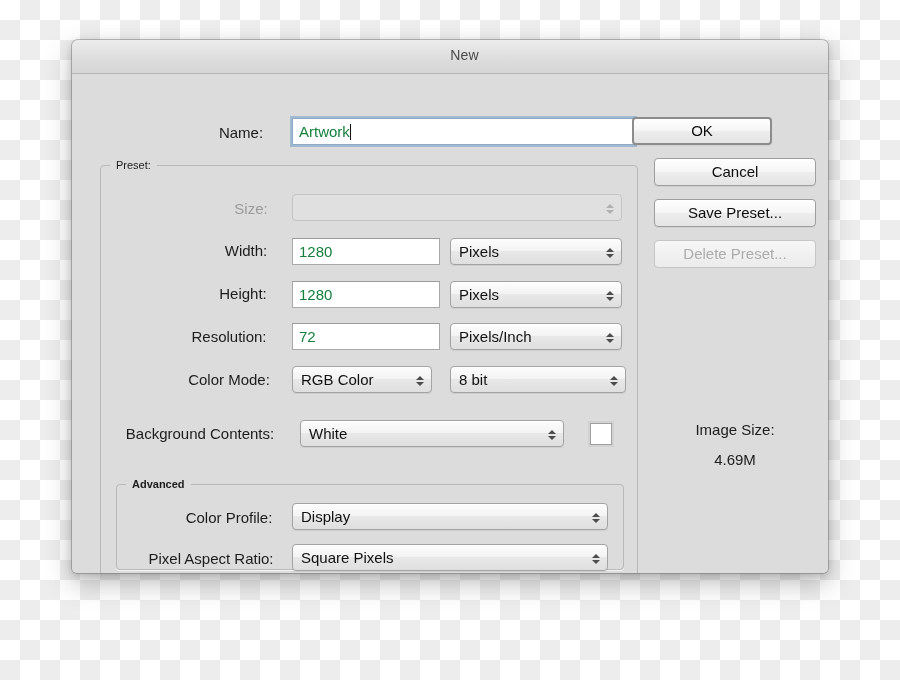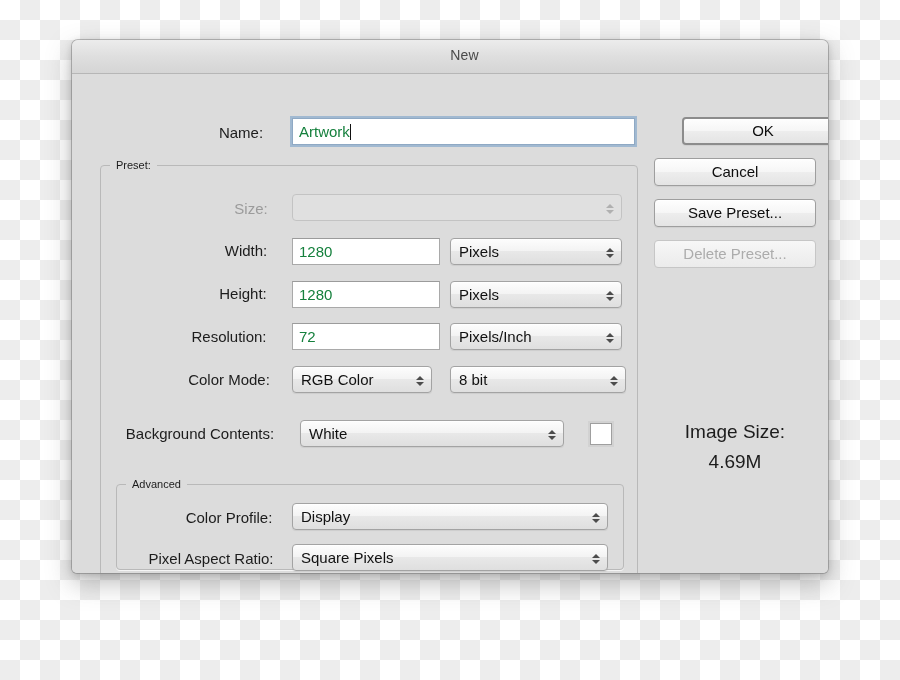--- a/index.html
+++ b/index.html
@@ -203,21 +203,21 @@
     box-sizing: border-box;
     width: 22px; height: 22px;
     background: #ffffff;
     border: 1px solid #9f9f9f;
     box-shadow: 0 0 0 2px #d2d2d2;
   }
 
   
   .readout {
     position: absolute;
-    font-size: 19px;
+    font-size: 15px;
     color: #1c1c1c;
     text-align: center;
     white-space: nowrap;
   }
 </style>
 </head>
 <body>
 
 <div id="canvas">
 
@@ -295,41 +295,41 @@
       <div class="popup" style="left:228px; top:346px; width:264px;">
         <span>White</span>
         <span class="arrows">
             <i class="up"></i>
             <i class="dn"></i>
           </span>
       </div>
       <div class="swatch" style="left: 518px; top: 349px; background: rgb(255, 255, 255);"></div>
 
       <div class="groupbox" style="left:44px; top:410px; width:508px; height:86px;"></div>
-      <div class="gb-label" style="left:54px; top:401px;">Advanced</div>
+      <div class="gb-label" style="left:54px; top:401px;font-weight:bold;">Advanced</div>
 
       <div class="lbl" style="left:96px; top:434px; width:122px;">Color Profile:</div>
       <div class="popup" style="left:220px; top:429px; width:316px;">
         <span>Display</span>
         <span class="arrows">
             <i class="up"></i>
             <i class="dn"></i>
           </span>
       </div>
 
       <div class="lbl" style="left:60px; top:475px; width:158px;">Pixel Aspect Ratio:</div>
       <div class="popup" style="left:220px; top:470px; width:316px;">
         <span>Square Pixels</span>
         <span class="arrows">
             <i class="up"></i>
             <i class="dn"></i>
           </span>
       </div>
 
-      <div class="btn default" style="left:610px; top:43px; width:162px;">OK</div>
+      <div class="btn default" style="left:560px; top:43px; width:140px;">OK</div>
       <div class="btn" style="left:582px; top:84px; width:162px;">Cancel</div>
       <div class="btn" style="left:582px; top:125px; width:162px;">Save Preset...</div>
       <div class="btn disabled" style="left:582px; top:166px; width:162px;">Delete Preset...</div>
 
       <div class="readout" style="left:582px; top:347px; width:162px;">Image Size:</div>
       <div class="readout" style="left:582px; top:377px; width:162px;">4.69M</div>
 
     </div>
   </div>
 </div>

